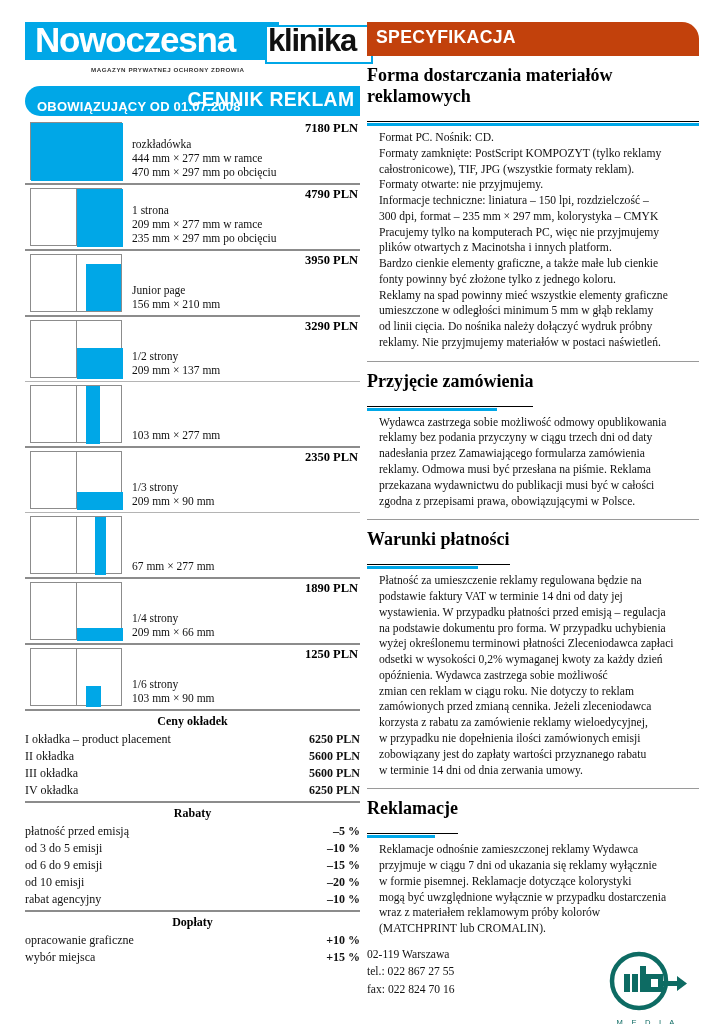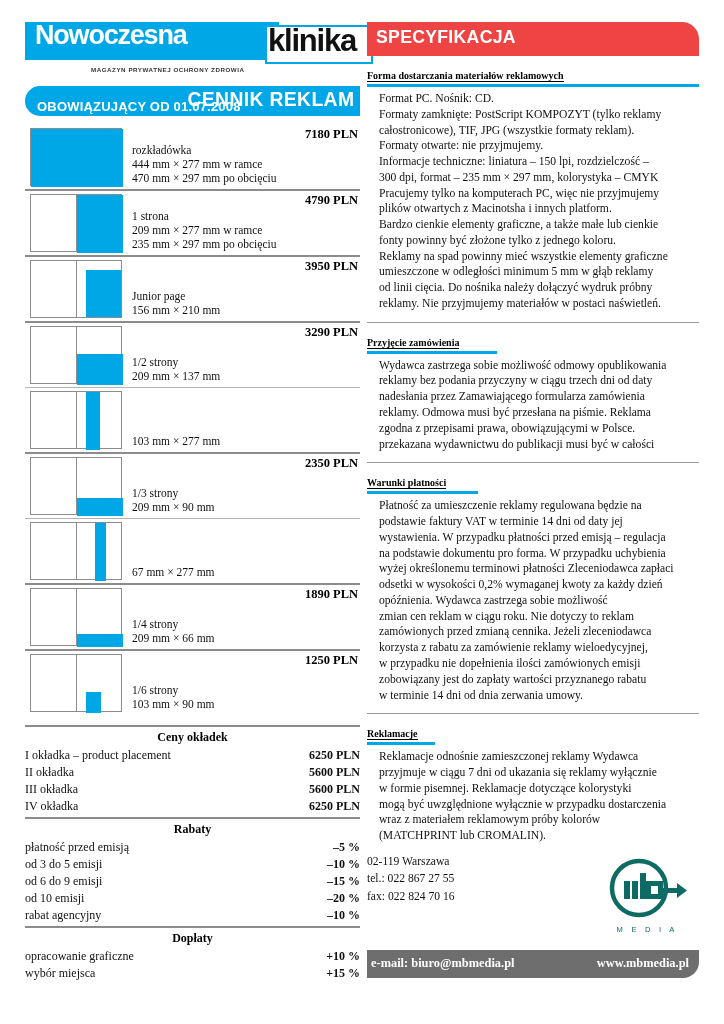--- a/index.html
+++ b/index.html
@@ -18,21 +18,21 @@
 
   
   .masthead { position: relative; height: 58px; }
   .mast-blue {
     position: absolute; left: 0; top: 0; width: 254px; height: 38px;
     background: #00a7e7;
   }
   .mast-word1 {
     position: absolute; left: 10px; top: -2px;
     font-family: "Liberation Sans", sans-serif;
-    font-weight: bold; font-size: 27px; color: #ffffff;
+    font-weight: bold; font-size: 35px; color: #ffffff;
     letter-spacing: -1.2px;
   }
   .mast-box2 {
     position: absolute; left: 240px; top: 3px; width: 108px; height: 39px;
     border: 2px solid #00a7e7; background: #ffffff;
   }
   .mast-word2 {
     position: absolute; left: 243px; top: 1px;
     font-family: "Liberation Sans", sans-serif;
     font-weight: bold; font-size: 31px; color: #111111;
@@ -59,21 +59,21 @@
   }
   .cennik-title {
     position: absolute; right: 6px; top: 1px;
     font-family: "Liberation Sans", sans-serif;
     font-weight: bold; font-size: 21px; color: #ffffff;
     letter-spacing: 0.4px;
     transform: scaleX(0.92); transform-origin: right top;
   }
 
   
-  .price-list { margin-top: 9px; }
+  .price-list { margin-top: 3px; }
   .price-group { position: relative; border-top: 2.2px solid #8c8c8c; }
   .price-group:first-child { border-top: none; }
   .pg-price {
     position: absolute; right: 2px; top: 2px;
     font-family: "Liberation Serif", serif;
     font-weight: bold; font-size: 12.5px; color: #000;
   }
   .pg-rows { }
   .price-row {
     position: relative; display: flex; align-items: stretch;
@@ -99,51 +99,51 @@
     padding-bottom: 1px;
   }
   .row-label {
     font-size: 11.5px; color: #111; line-height: 1.22;
   }
   .row-dims {
     font-size: 11.5px; color: #111; line-height: 1.22;
   }
 
   
-  .mini-table { margin-top: 10px; }
+  .mini-table { margin-top: 0; }
   .mt-rule { border-top: 2.2px solid #8c8c8c; }
   .mt-head {
     text-align: center; font-weight: bold; font-size: 12px;
     color: #000; padding: 3px 0 2px 0;
   }
   .mt-row {
     display: flex; justify-content: space-between;
     font-size: 12px; color: #111; line-height: 1.42;
   }
   .mt-row .v { font-weight: bold; }
 
   
   .right-col {
     position: absolute; left: 367px; top: 22px; width: 332px;
   }
   .spec-bar {
-    height: 34px; background: #ef4444; border-radius: 0 17px 0 0;
+    height: 34px; background: #c2410c; border-radius: 0 17px 0 0;
     position: relative;
     text-decoration: underline;
   }
   .spec-bar span {
     position: absolute; left: 9px; top: 4px;
     font-family: "Liberation Sans", sans-serif;
     font-weight: bold; font-size: 19px; color: #ffffff;
     letter-spacing: 0.3px; transform: scaleX(0.93); transform-origin: left top;
   }
   .sec { margin-top: 9px; }
   .sec-h {
-    font-weight: bold; font-size: 10px; color: #000;
-    display: inline-block; padding-bottom: 0;
+    font-weight: bold; font-size: 18px; color: #000;
+    display: inline-block; padding-bottom: 14px;
     border-bottom: 1.3px solid #000;
   }
   .sec-hline { height: 3px; background: #00a7e7; width: 100%; margin-top: 1px; }
   .sec-body {
     margin-top: 4px; font-size: 11.6px; color: #111; line-height: 1.36; margin-left: 12px;
   }
   .sec-body p { margin: 0; }
   .sec-sep { border-top: 1.4px solid #9a9a9a; margin-top: 10px; }
 
   
@@ -404,22 +404,22 @@
         </div>
         <div class="sec-sep"></div>
         <div class="sec">
           <div><div class="sec-h">Przyjęcie zamówienia</div></div>
           <div class="sec-hline" style="width: 130px;"></div>
           <div class="sec-body">
             <p>Wydawca zastrzega sobie możliwość odmowy opublikowania</p>
             <p>reklamy bez podania przyczyny w ciągu trzech dni od daty</p>
             <p>nadesłania przez Zamawiającego formularza zamówienia</p>
             <p>reklamy. Odmowa musi być przesłana na piśmie. Reklama</p>
+            <p>przekazana wydawnictwu do publikacji musi być w całości</p>
             <p>zgodna z przepisami prawa, obowiązującymi w Polsce.</p>
-            <p>przekazana wydawnictwu do publikacji musi być w całości</p>
           </div>
         </div>
         <div class="sec-sep"></div>
         <div class="sec">
           <div><div class="sec-h">Warunki płatności</div></div>
           <div class="sec-hline" style="width: 111.4px;"></div>
           <div class="sec-body">
             <p>Płatność za umieszczenie reklamy regulowana będzie na</p>
             <p>podstawie faktury VAT w terminie 14 dni od daty jej</p>
             <p>wystawienia. W przypadku płatności przed emisją – regulacja</p>

